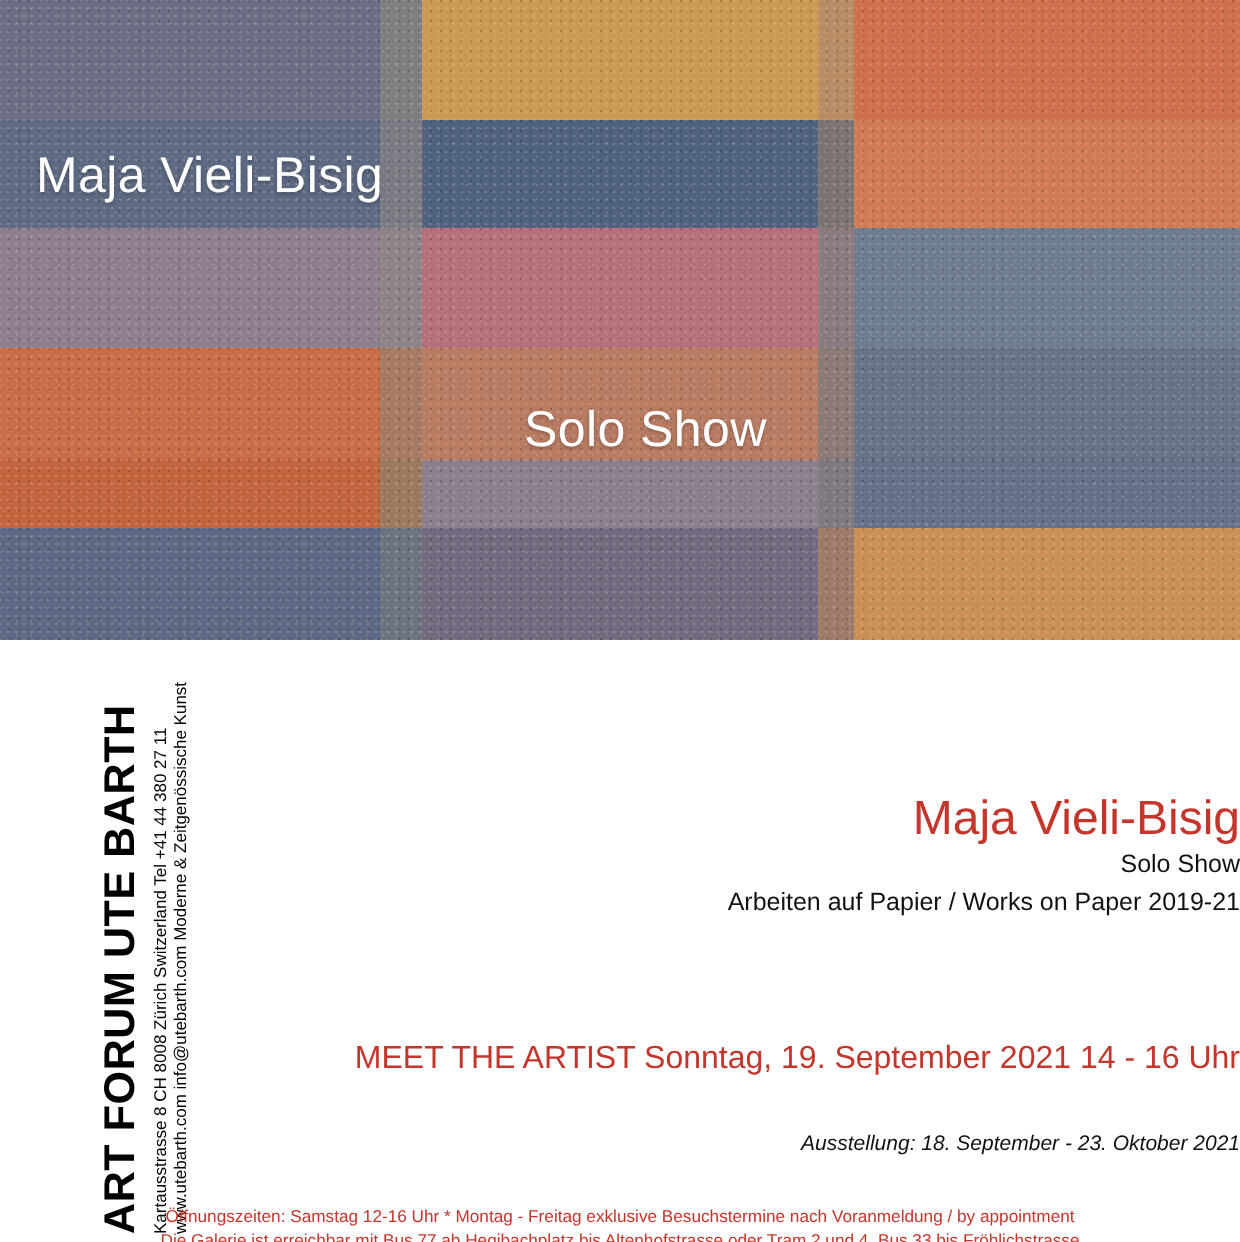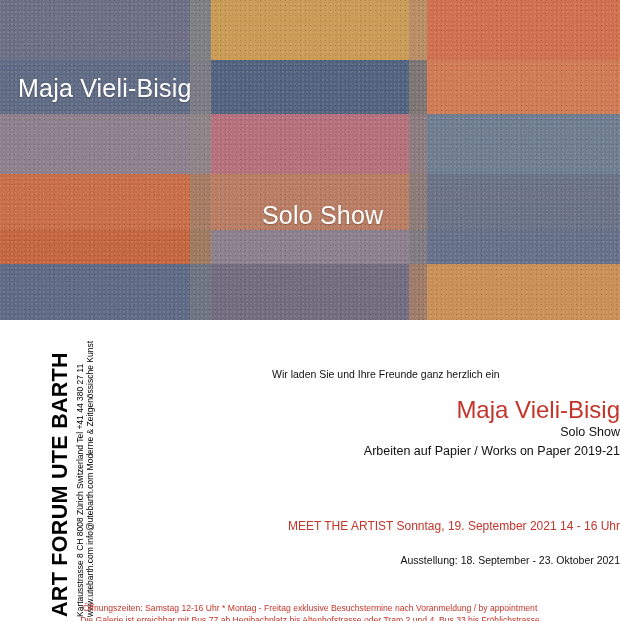--- a/index.html
+++ b/index.html
@@ -142,32 +142,33 @@
     text-align: right;
     font-size: 10.5px;
     color: #111;
     line-height: 1.45;
   }
   .block-meet {
     position: absolute;
     right: 0;
     top: 198px;
     text-align: right;
-    font-size: 12px;
+    font-size: 16px;
     color: #c4352b;
     line-height: 1.45;
   }
   .block-exhibition {
     position: absolute;
     right: 0;
-    top: 233px;
+    top: 245px;
     text-align: center;
     font-size: 10.5px;
     color: #111;
     line-height: 1.45;
+    font-style: italic;
   }
   .block-hours {
     position: absolute;
     left: 0;
     right: 0;
     top: 282px;
     text-align: center;
     font-size: 8.6px;
     color: #c4352b;
     line-height: 1.45;
@@ -223,21 +224,20 @@
 <div class="info">
 
   <div class="gallery-block">
     <div class="gallery-inner">
       <div class="gallery-name">ART FORUM UTE BARTH</div>
       <div class="gallery-addr">Kartausstrasse 8   CH 8008 Zürich  Switzerland Tel +41 44 380 27 11</div>
       <div class="gallery-addr">www.utebarth.com  info@utebarth.com  Moderne &amp; Zeitgenössische Kunst</div>
     </div>
   </div>
 
-  <div class="invite">Wir laden Sie und Ihre Freunde ganz herzlich ein</div>
 
   <div class="title-artist">Maja Vieli-Bisig</div>
 
   <div class="title-show">Solo Show</div>
 
   <div class="title-works">Arbeiten auf Papier / Works on Paper  2019-21</div>
 
 
   <div class="block-meet">
     <div class="line">MEET THE ARTIST Sonntag, 19. September 2021   14 - 16 Uhr</div>

